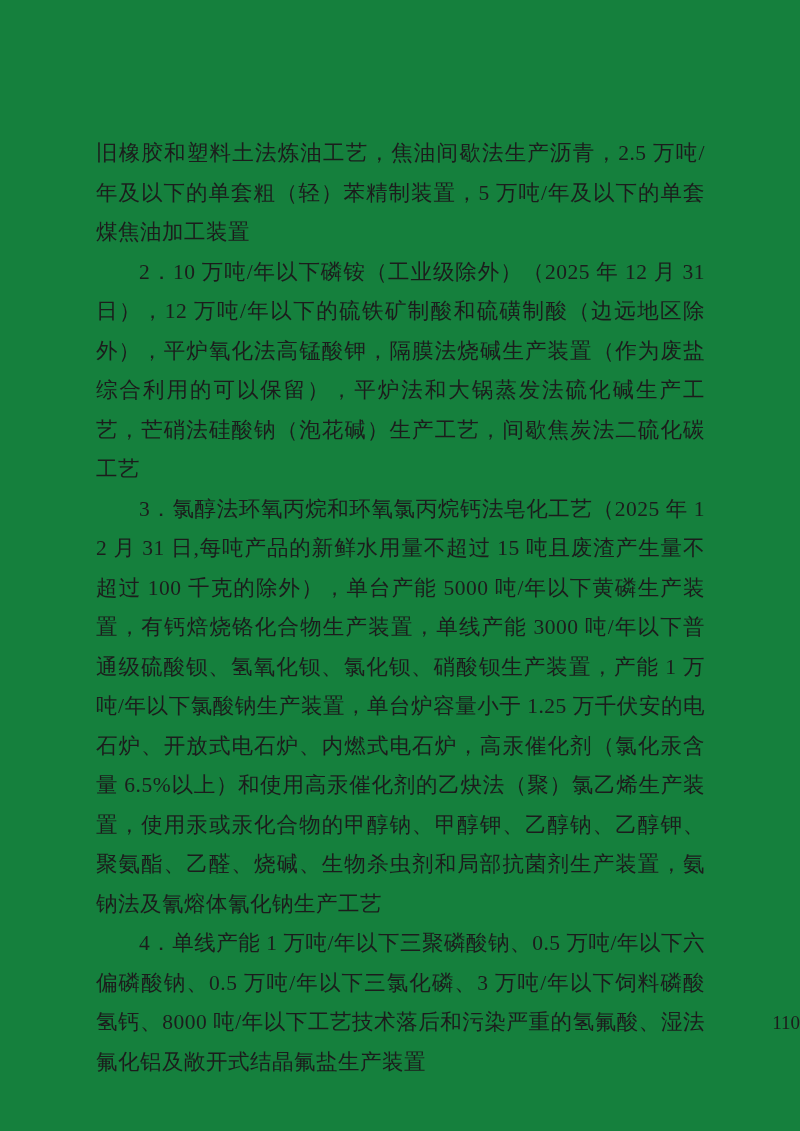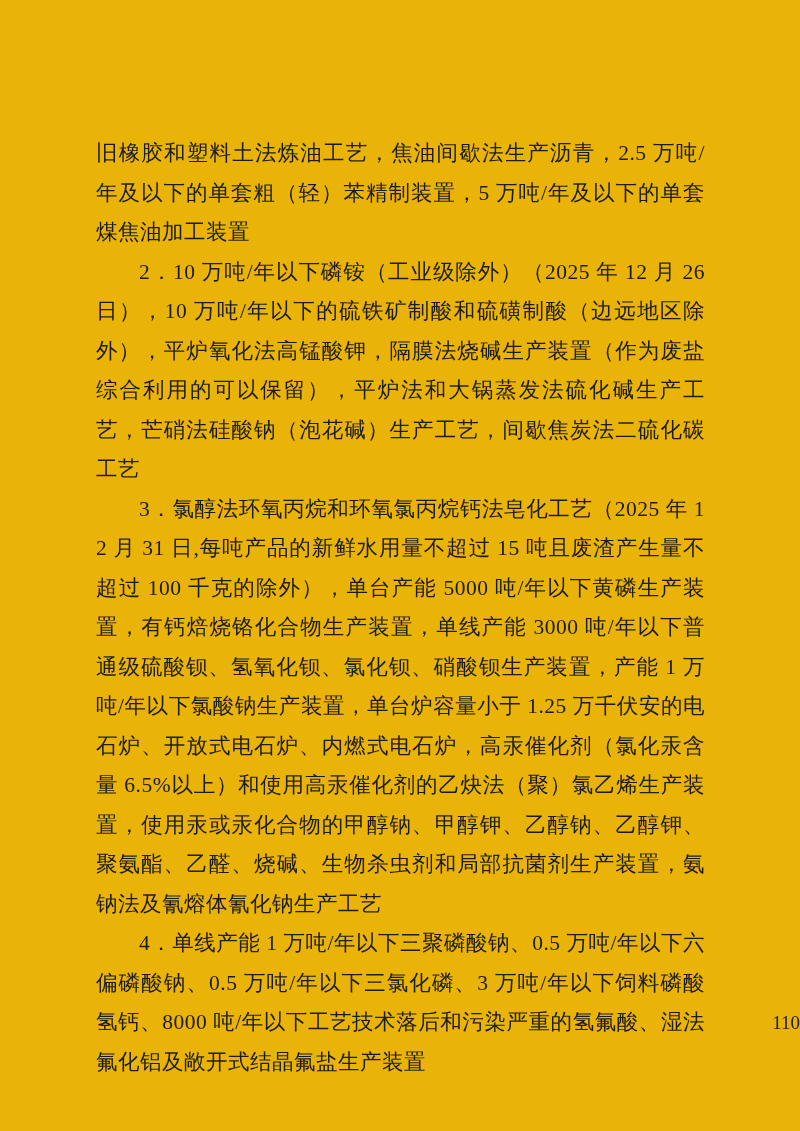--- a/index.html
+++ b/index.html
@@ -4,21 +4,21 @@
 <style>
   html, body {
     margin: 0;
     padding: 0;
     background: #ffffff;
   }
   .page {
     position: relative;
     width: 800px;
     height: 1131px;
-    background: #eab308;
+    background: #15803d;
     box-sizing: border-box;
     padding: 134px 95px 0 96px;
     font-family: "Liberation Serif", "DejaVu Serif", serif;
     color: #1c1c1c;
     overflow: hidden;
   }
   .content {
     width: 609px;
   }
   .para {
@@ -46,20 +46,20 @@
     color: #1c1c1c;
     font-family: "Liberation Serif", "DejaVu Serif", serif;
   }
 </style>
 </head>
 <body>
 
 <div class="page">
   <div class="content">
     <p class="para">旧橡胶和塑料土法炼油工艺，焦油间歇法生产沥青，2.5 万吨/年及以下的单套粗（轻）苯精制装置，5 万吨/年及以下的单套煤焦油加工装置</p>
-    <p class="para indent">2．10 万吨/年以下磷铵（工业级除外）（2025 年 12 月 26 日），10 万吨/年以下的硫铁矿制酸和硫磺制酸（边远地区除外），平炉氧化法高锰酸钾，隔膜法烧碱生产装置（作为废盐综合利用的可以保留），平炉法和大锅蒸发法硫化碱生产工艺，芒硝法硅酸钠（泡花碱）生产工艺，间歇焦炭法二硫化碳工艺</p>
+    <p class="para indent">2．10 万吨/年以下磷铵（工业级除外）（2025 年 12 月 31 日），12 万吨/年以下的硫铁矿制酸和硫磺制酸（边远地区除外），平炉氧化法高锰酸钾，隔膜法烧碱生产装置（作为废盐综合利用的可以保留），平炉法和大锅蒸发法硫化碱生产工艺，芒硝法硅酸钠（泡花碱）生产工艺，间歇焦炭法二硫化碳工艺</p>
     <p class="para indent">3．氯醇法环氧丙烷和环氧氯丙烷钙法皂化工艺（2025 年 12 月 31 日,每吨产品的新鲜水用量不超过 15 吨且废渣产生量不超过 100 千克的除外），单台产能 5000 吨/年以下黄磷生产装置，有钙焙烧铬化合物生产装置，单线产能 3000 吨/年以下普通级硫酸钡、氢氧化钡、氯化钡、硝酸钡生产装置，产能 1 万吨/年以下氯酸钠生产装置，单台炉容量小于 1.25 万千伏安的电石炉、开放式电石炉、内燃式电石炉，高汞催化剂（氯化汞含量 6.5%以上）和使用高汞催化剂的乙炔法（聚）氯乙烯生产装置，使用汞或汞化合物的甲醇钠、甲醇钾、乙醇钠、乙醇钾、聚氨酯、乙醛、烧碱、生物杀虫剂和局部抗菌剂生产装置，氨钠法及氰熔体氰化钠生产工艺</p>
     <p class="para indent">4．单线产能 1 万吨/年以下三聚磷酸钠、0.5 万吨/年以下六偏磷酸钠、0.5 万吨/年以下三氯化磷、3 万吨/年以下饲料磷酸氢钙、8000 吨/年以下工艺技术落后和污染严重的氢氟酸、湿法氟化铝及敞开式结晶氟盐生产装置</p>
   </div>
   <div class="footer">
     <span class="page-num">110</span>
   </div>
 </div>
 
 </body></html>

